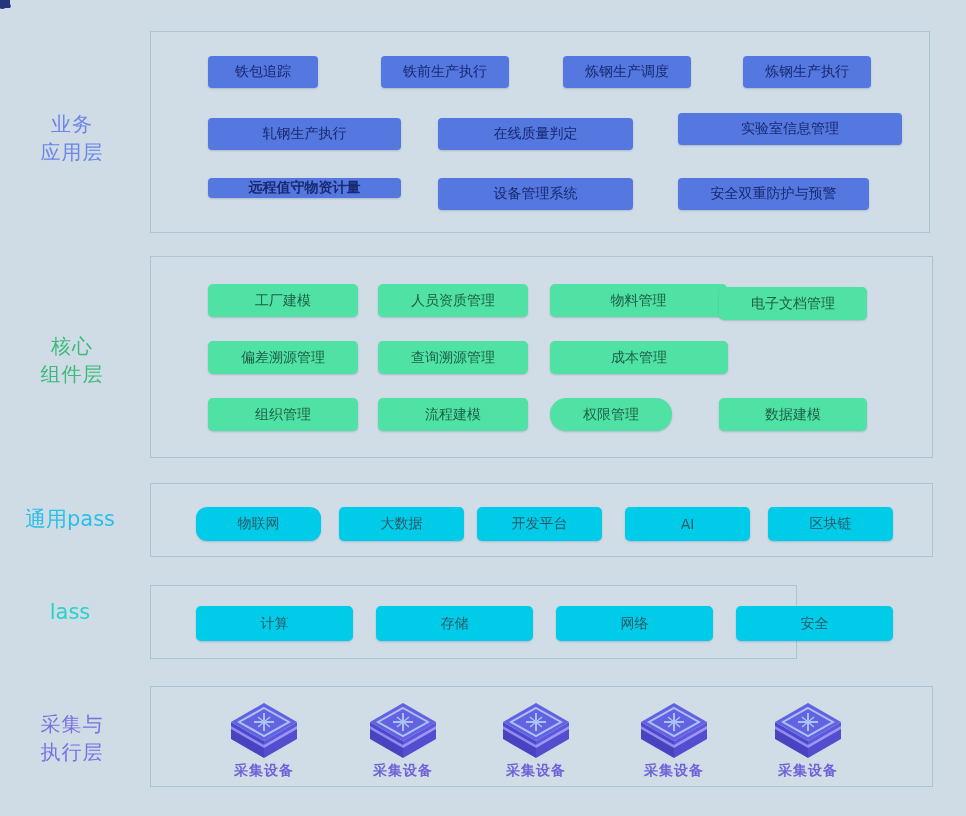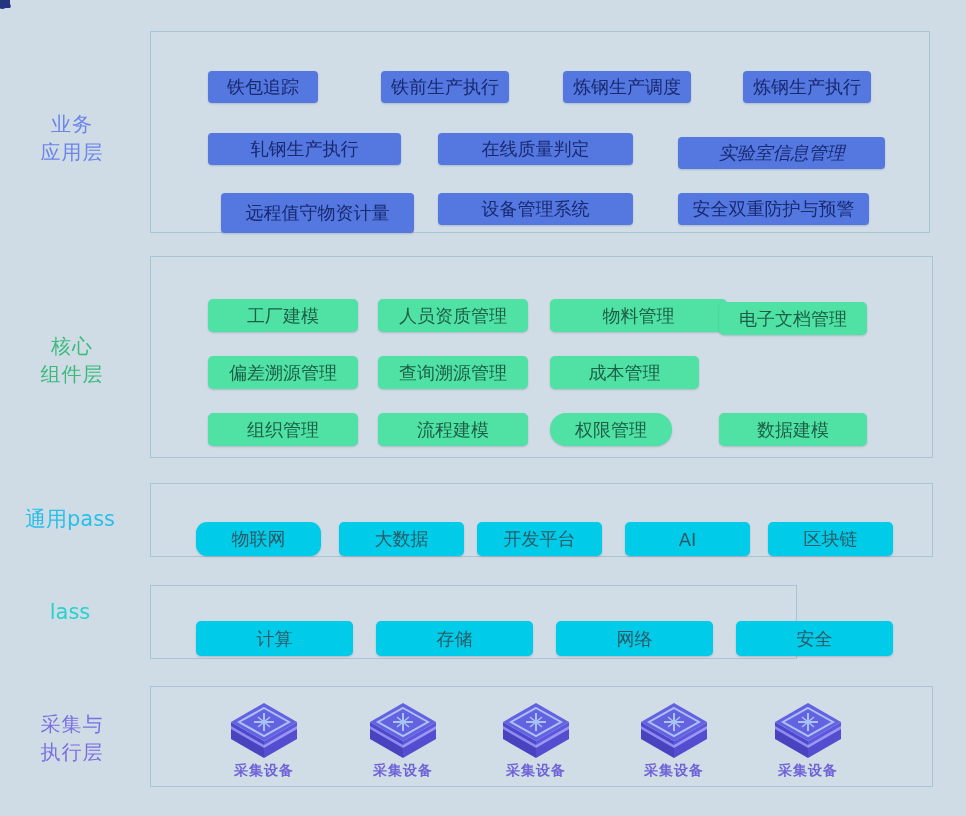--- a/index.html
+++ b/index.html
@@ -16,23 +16,22 @@
     box-sizing:border-box;
   }
   #panel-business { left:150px; top:31px;  width:780px; height:202px; }
   #panel-core     { left:150px; top:256px; width:783px; height:202px; }
   #panel-paas     { left:150px; top:483px; width:783px; height:74px;  }
   #panel-iaas     { left:150px; top:585px; width:647px; height:74px;  }
   #panel-collect  { left:150px; top:686px; width:783px; height:101px; }
 
   .chip {
     position:absolute; display:flex; align-items:center; justify-content:center;
-    font-size:18px; border-radius:4px; white-space:nowrap; box-sizing:border-box;
+    font-size:14px; border-radius:4px; white-space:nowrap; box-sizing:border-box;
     box-shadow:0 1px 2px rgba(60,80,120,0.25);
-    margin-top:15px;
   }
   .chip-blue  { background:var(--business-button,#5477e0); color:var(--business-text,#182a70); }
   .chip-green { background:var(--core-button,#4fe2a4);     color:var(--core-text,#1d5f46); border-radius:5px; }
   .chip-cyan  { background:var(--paas-button,#00cbe8);     color:var(--paas-text,#2b5a66); border-radius:5px; }
 
   .layer-label {
     position:absolute; width:150px; text-align:center;
     font-size:20px; line-height:1.4; letter-spacing:1px;
   }
   #label-business { left:-3px; top:110px; color:var(--business-label,#6b85e8); }
@@ -83,33 +82,33 @@
     <div>执行层</div>
   </div>
 
   <div class="panel" id="panel-business">
       <div class="chip chip-blue" style="left: 57px; top: 24px; width: 110px; height: 32px;">铁包追踪</div>
       <div class="chip chip-blue" style="left: 230px; top: 24px; width: 128px; height: 32px;">铁前生产执行</div>
       <div class="chip chip-blue" style="left: 412px; top: 24px; width: 128px; height: 32px;">炼钢生产调度</div>
       <div class="chip chip-blue" style="left: 592px; top: 24px; width: 128px; height: 32px;">炼钢生产执行</div>
       <div class="chip chip-blue" style="left: 57px; top: 86px; width: 193px; height: 32px;">轧钢生产执行</div>
       <div class="chip chip-blue" style="left: 287px; top: 86px; width: 195px; height: 32px;">在线质量判定</div>
-      <div class="chip chip-blue" style="left: 527px; top: 90px; width: 207px; height: 32px; font-style: italic;">实验室信息管理</div>
-      <div class="chip chip-blue" style="left: 70px; top: 146px; width: 193px; height: 40px;">远程值守物资计量</div>
+      <div class="chip chip-blue" style="left: 527px; top: 81px; width: 224px; height: 32px;">实验室信息管理</div>
+      <div class="chip chip-blue" style="left: 57px; top: 146px; width: 193px; height: 20px; font-weight: bold;">远程值守物资计量</div>
       <div class="chip chip-blue" style="left: 287px; top: 146px; width: 195px; height: 32px;">设备管理系统</div>
       <div class="chip chip-blue" style="left: 527px; top: 146px; width: 191px; height: 32px;">安全双重防护与预警</div>
     </div>
   <div class="panel" id="panel-core">
       <div class="chip chip-green" style="left: 57px; top: 27px; width: 150px; height: 33px;">工厂建模</div>
       <div class="chip chip-green" style="left: 227px; top: 27px; width: 150px; height: 33px;">人员资质管理</div>
       <div class="chip chip-green" style="left: 399px; top: 27px; width: 177px; height: 33px;">物料管理</div>
       <div class="chip chip-green" style="left: 568px; top: 30px; width: 148px; height: 33px;">电子文档管理</div>
       <div class="chip chip-green" style="left: 57px; top: 84px; width: 150px; height: 33px;">偏差溯源管理</div>
       <div class="chip chip-green" style="left: 227px; top: 84px; width: 150px; height: 33px;">查询溯源管理</div>
-      <div class="chip chip-green" style="left: 399px; top: 84px; width: 149px; height: 33px;">成本管理</div>
+      <div class="chip chip-green" style="left: 399px; top: 84px; width: 178px; height: 33px;">成本管理</div>
       <div class="chip chip-green" style="left: 57px; top: 141px; width: 150px; height: 33px;">组织管理</div>
       <div class="chip chip-green" style="left: 227px; top: 141px; width: 150px; height: 33px;">流程建模</div>
       <div class="chip chip-green" style="left: 399px; top: 141px; width: 122px; height: 33px; border-radius: 16px;">权限管理</div>
       <div class="chip chip-green" style="left: 568px; top: 141px; width: 148px; height: 33px;">数据建模</div>
     </div>
   <div class="panel" id="panel-paas">
       <div class="chip chip-cyan" style="left: 45px; top: 23px; width: 125px; height: 34px; border-radius: 11px;">物联网</div>
       <div class="chip chip-cyan" style="left: 188px; top: 23px; width: 125px; height: 34px;">大数据</div>
       <div class="chip chip-cyan" style="left: 326px; top: 23px; width: 125px; height: 34px;">开发平台</div>
       <div class="chip chip-cyan" style="left: 474px; top: 23px; width: 125px; height: 34px;">AI</div>

